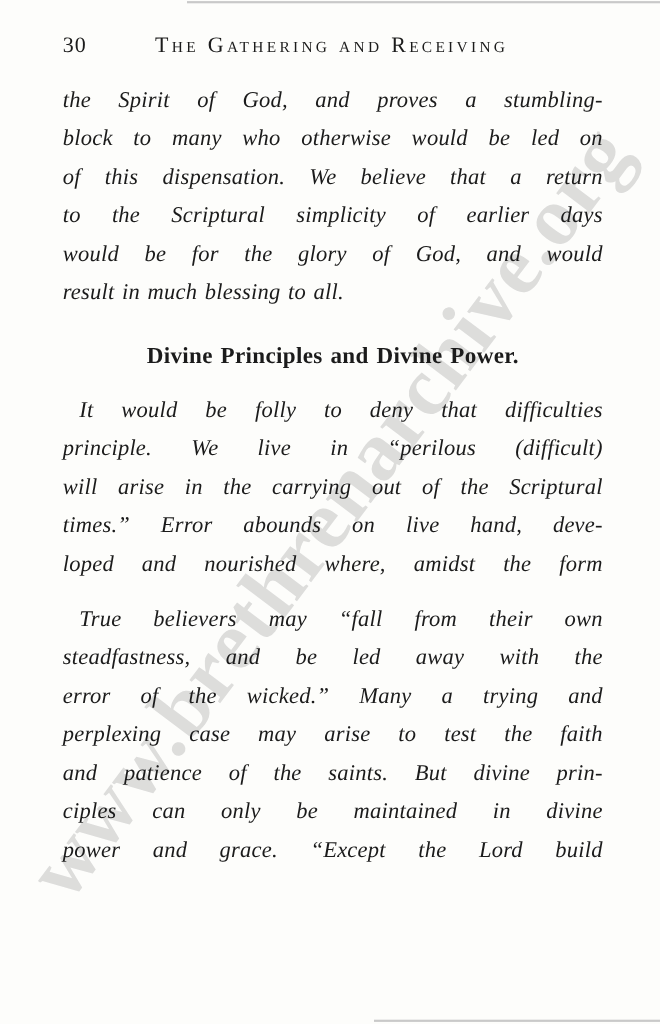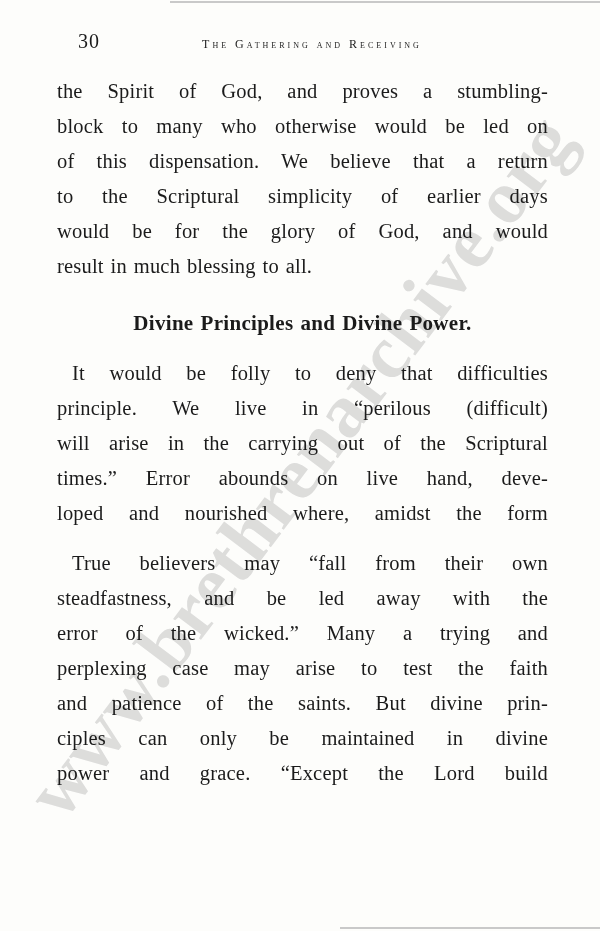--- a/index.html
+++ b/index.html
@@ -27,30 +27,30 @@
     letter-spacing:1px;
     z-index:1;
     pointer-events:none;
   }
 
   .content { position:relative; z-index:2; }
 
   .header {
     display:flex;
     align-items:baseline;
-    padding:30px 52px 0 78px;
+    padding:30px 52px 0 57px;
     font-size:20px;
   }
   .pagenum { flex:0 0 auto; letter-spacing:1px; }
   .running-title {
     flex:1 1 auto;
     text-align:center;
     font-variant:small-caps;
     letter-spacing:3px;
-    font-size:12px;
+    font-size:20px;
     padding-right:24px;
   }
 
   .body-block {
     margin:21px 52px 0 57px;
     font-size:20.5px;
     line-height:35px;
     letter-spacing:0.2px;
     word-spacing:1.5px;
   }
@@ -63,21 +63,21 @@
   }
   .line.indent { padding-left:15px;margin-top:15px; }
 
   .section-heading {
     font-weight:bold;
     text-align:center;
     font-size:21px;
     margin:22px 0 11px 0;
     letter-spacing:0.3px;
   }
-  .para { margin:0 0 6px 0; }
+  .para { margin:0 0 6px 0;font-style:italic; }
   .para.p2 { margin-top:2px; }
 </style>
 </head>
 <body>
 
 <div class="page">
 
   <div class="scan-edge top"></div>
   <div class="scan-edge bottom"></div>
 

